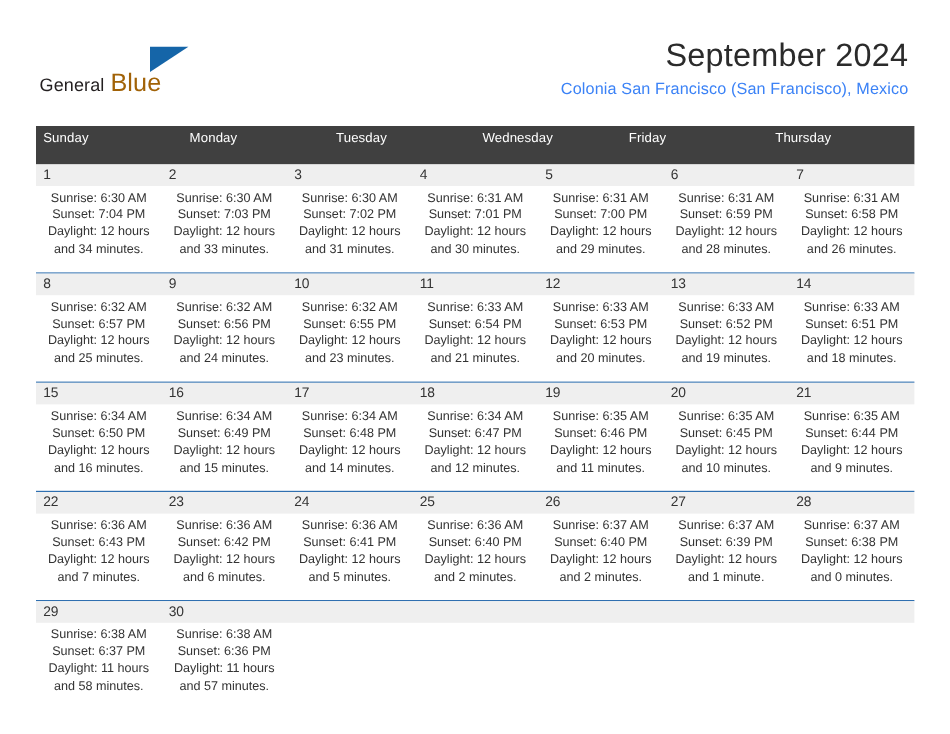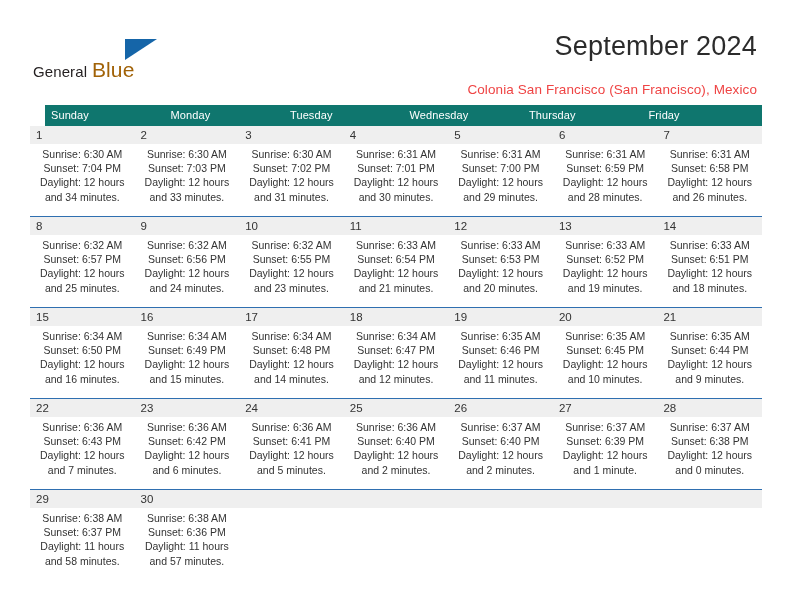--- a/index.html
+++ b/index.html
@@ -70,38 +70,37 @@
     text-align: right;
   }
   .cal-title {
     font-size: 27px;
     font-weight: normal;
     color: #2b2b2b;
     line-height: 32px;
     letter-spacing: 0.2px;
   }
   .cal-subtitle {
-    margin-top: 20px;
+    margin-top: 4px;
     font-size: 13.5px;
-    color: #ef4444;
+    color: #3b82f6;
     letter-spacing: 0.1px;
   }
 
   
   .calendar {
     position: absolute;
     left: 30px;
     top: 105px;
     width: 732px;
   }
   .weekday-row {
     display: flex;
-    background: #0f766e;
-    height: 21px;
-    margin-left: 15px;
+    background: #404040;
+    height: 32px;
   }
   .weekday {
     flex: 1 1 0;
     color: #ffffff;
     font-size: 11px;
     line-height: 21px;
     padding-left: 6px;
     box-sizing: border-box;
     letter-spacing: 0.1px;
   }
@@ -165,22 +164,22 @@
     </div>
 
   </div>
 
   <div class="calendar">
     <div class="weekday-row" id="weekday-row">
         <div class="weekday">Sunday</div>
         <div class="weekday">Monday</div>
         <div class="weekday">Tuesday</div>
         <div class="weekday">Wednesday</div>
+        <div class="weekday">Friday</div>
         <div class="weekday">Thursday</div>
-        <div class="weekday">Friday</div>
       </div>
     <div id="weeks-container">
         <div class="week first">
           <div class="daynum-row">
             <div class="daynum">1</div>
             <div class="daynum">2</div>
             <div class="daynum">3</div>
             <div class="daynum">4</div>
             <div class="daynum">5</div>
             <div class="daynum">6</div>

